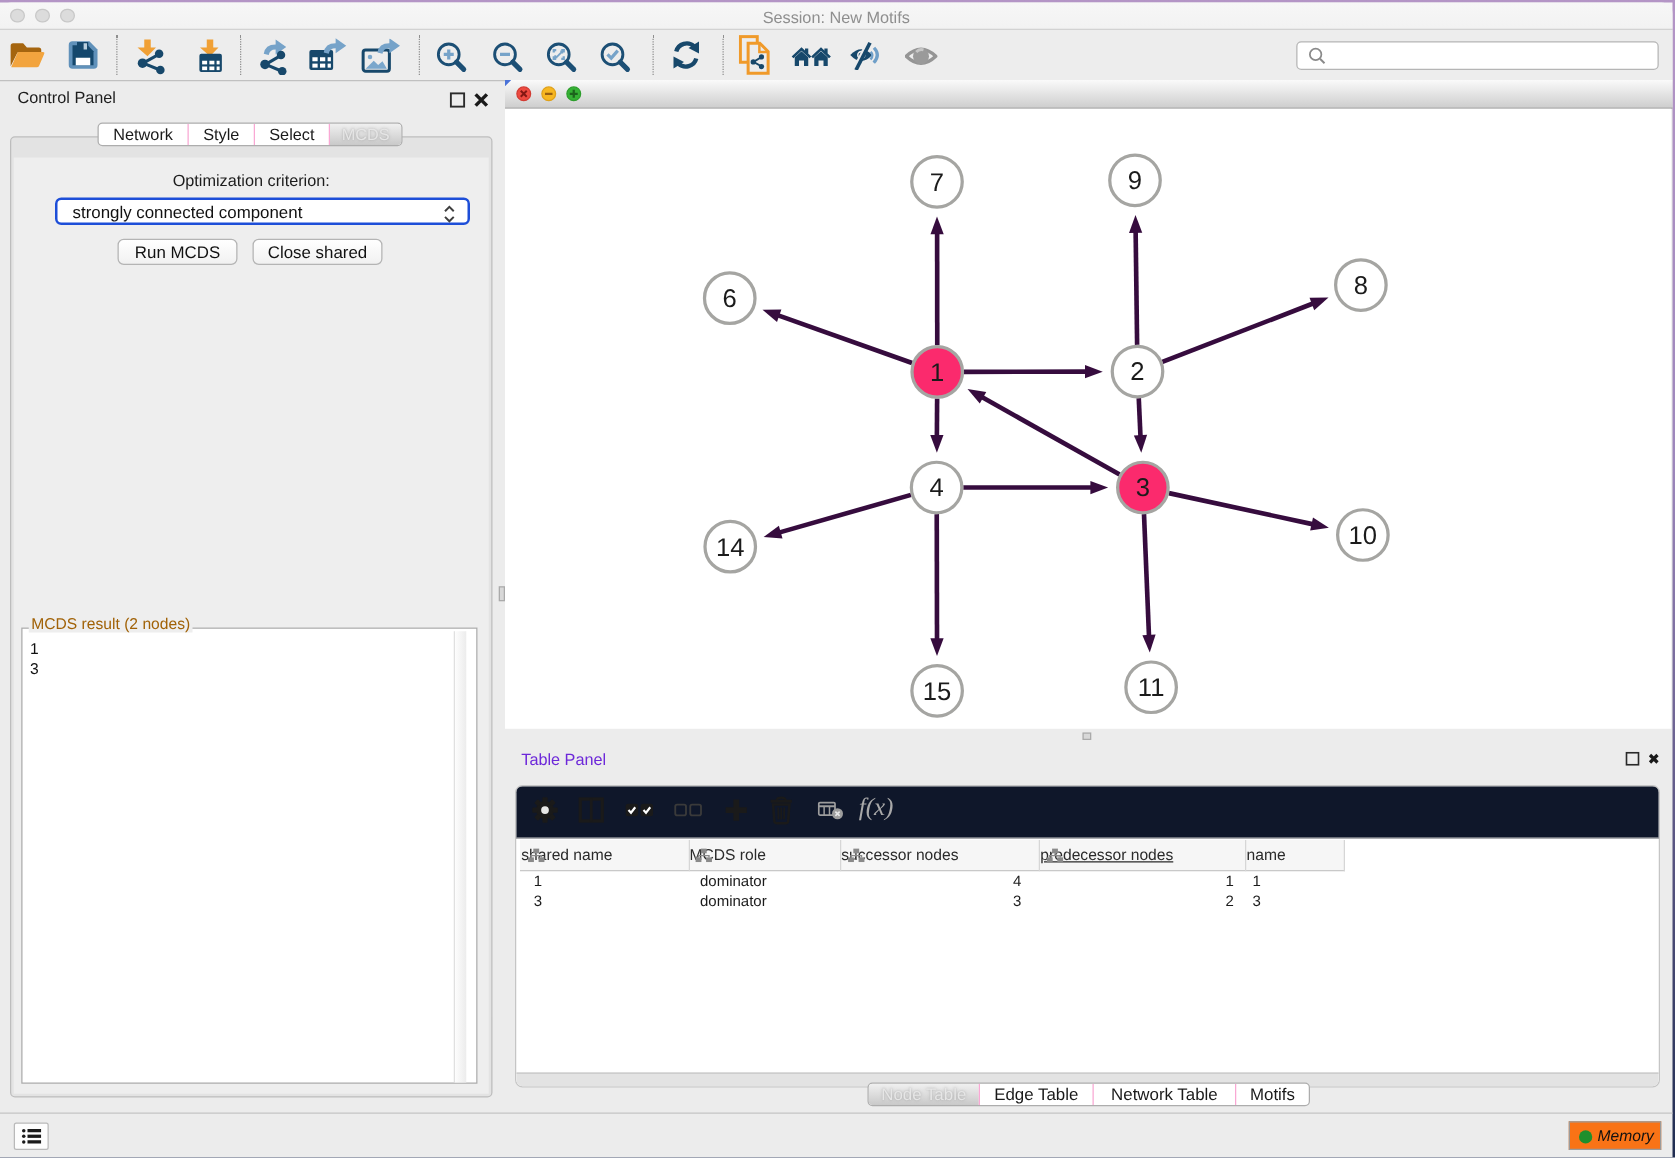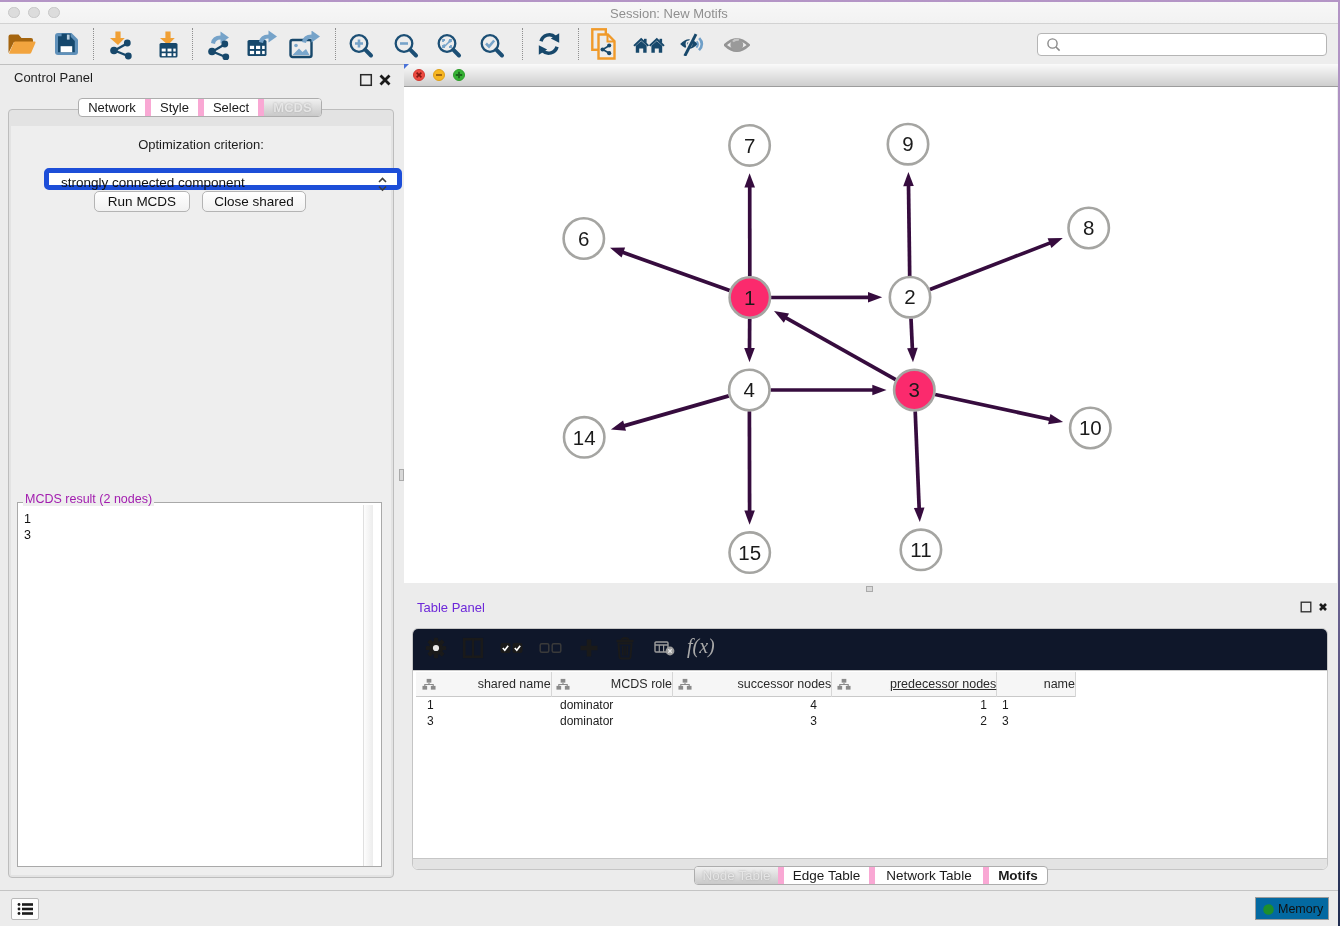--- a/index.html
+++ b/index.html
@@ -15,50 +15,50 @@
 #toolbar { position:absolute; left:0; top:24px; width:1338px; height:41px; background:#ededed; border-bottom:1px solid #c0c0c0; }
 .tsep { position:absolute; top:4px; height:32px; width:0; border-left:1px dotted #8f8f8f; }
 .ticon { position:absolute; top:0; }
 #search { position:absolute; left:1037px; top:9px; width:290px; height:23px; background:#fff; border:1px solid #b5b5b5; border-radius:4px; }
 
 #cptitle { position:absolute; left:14px; top:70px; font-size:13px; color:#1d1d1d; }
 #cpanel { position:absolute; left:8px; top:109px; width:386px; height:769px; background:#e3e3e3; border:1px solid #bdbdbd; border-radius:4px; }
 #cpinner { position:absolute; left:11px; top:126px; width:380px; height:749px; background:#eeeeee; }
 
 .seg { position:absolute; display:flex; height:19px; border:1px solid #adadad; border-radius:4px; background:#fff; overflow:hidden; font-size:13px; }
-.seg div { display:flex; align-items:center; justify-content:center; color:#1a1a1a; border-right:6px solid #f9a8d4; }
-.seg div:last-child { border-right:none;font-weight:bold; }
+.seg div { display:flex; align-items:center; justify-content:center; color:#1a1a1a; border-right:1px solid #f9a8d4; }
+.seg div:last-child { border-right:none; }
 .seg .sel { background:linear-gradient(#f0f0f0,#c9c9c9); color:#e6e6e6; text-shadow:0 0 2px rgba(110,110,110,.5); }
 #cptabs { left:78px; top:98px; }
 #cptabs div:nth-child(1){width:72px;} #cptabs div:nth-child(2){width:53px;} #cptabs div:nth-child(3){width:60px;} #cptabs div:nth-child(4){width:57px;}
 #optlabel { position:absolute; left:8px; top:137px; width:386px; text-align:center; font-size:13px; color:#1c1c1c; }
-#combo { position:absolute; left:44px; top:168px; width:358px; height:22px; background:#fff; border:5px solid #1d4ed8; border-radius:5px; font-size:13.5px; color:#111; line-height:20px; padding-left:12px; }
+#combo { position:absolute; left:44px; top:158px; width:332px; height:22px; background:#fff; border:2px solid #1d4ed8; border-radius:5px; font-size:13.5px; color:#111; line-height:20px; padding-left:12px; }
 .btn { position:absolute; height:21px; background:linear-gradient(#ffffff,#f1f1f1); border:1px solid #b4b4b4; border-radius:5px; font-size:13.5px; color:#111; text-align:center; }
 
 #fs { position:absolute; left:17px; top:502px; width:365px; height:365px; border:1px solid #a9a9a9; background:#fff; }
-#fslegend { position:absolute; left:23px; top:492px; font-size:12.5px; color:#a21caf; background:#eeeeee; padding:0 2px; }
+#fslegend { position:absolute; left:23px; top:492px; font-size:12.5px; color:#a16207; background:#eeeeee; padding:0 2px; }
 #fstext { position:absolute; left:24px; top:511px; font-size:12.5px; color:#111; line-height:16.3px; }
 #fssb { position:absolute; right:8px; top:2px; width:10px; height:361px; background:linear-gradient(90deg,#fdfdfd,#ececec); border-left:1px solid #e0e0e0; }
 
 #statusline { position:absolute; left:0; top:890px; width:1338px; border-top:1px solid #c4c4c4; }
 #lbtn { position:absolute; left:11px; top:898px; width:28px; height:22px; background:#fdfdfd; border:1px solid #b9b9b9; border-radius:2px; }
-#membtn { position:absolute; left:1255px; top:897px; width:74px; height:23px; background:#0369a1; border:1px solid #9b9b9b; font-size:13px; color:#111; }
+#membtn { position:absolute; left:1255px; top:897px; width:74px; height:23px; background:#f97316; border:1px solid #9b9b9b; font-size:13px; color:#111;font-style:italic; }
 
 #iframe { position:absolute; left:404px; top:64px; width:934px; height:519px; }
 #iftitle { position:absolute; left:0; top:0; width:934px; height:23px; background:linear-gradient(#fafafa,#cecece); border-bottom:1px solid #9c9c9c; }
 #iftext { position:absolute; left:0; top:4px; width:934px; text-align:center; font-size:13px; color:#2a2a2a; }
 .mc { position:absolute; top:5px; width:12px; height:12px; border-radius:50%; }
 #canvas { position:absolute; left:0px; top:23px; width:933px; height:496px; background:#fff; }
 
 #tptitle { position:absolute; left:417px; top:600px; font-size:13px; color:#6d28d9; }
 #tpbox { position:absolute; left:412px; top:628px; width:916px; height:242px; background:#fff; border:1px solid #c5c5c5; border-radius:6px; overflow:hidden; }
 #tptools { position:absolute; left:0; top:0; width:914px; height:42px; background:#0f172a; border-bottom:1px solid #cccccc; }
 #tbl { position:absolute; left:3px; top:43px; width:911px; font-size:12px; color:#1b1b1b; }
 .hrow { position:absolute; top:0; height:25px; background:#f6f6f6; border-bottom:1px solid #c9c9c9; }
-.hcell { position:absolute; top:0; height:25px; line-height:25px; text-align:right; font-size:12.5px; color:#2a2a2a; border-right:1px solid #d6d6d6; }
+.hcell { position:absolute; top:0; height:25px; line-height:25px; text-align:left; font-size:12.5px; color:#2a2a2a; border-right:1px solid #d6d6d6; }
 #tpbottom { position:absolute; left:0; top:229px; width:914px; height:13px; background:#e3e3e3; border-top:1px solid #c6c6c6; }
 #btabs { left:694px; top:866px; font-size:13.5px; }
 #btabs div:nth-child(1){width:89px;} #btabs div:nth-child(2){width:91px;} #btabs div:nth-child(3){width:114px;} #btabs div:nth-child(4){width:58px;}
 .grip { position:absolute; background:#d8d8d8; border:1px solid #aaa; }
 text { font-family:"Liberation Sans",sans-serif; }
 </style>
 </head>
 <body>
 <div id="win"></div>
 <div id="titlebar">

